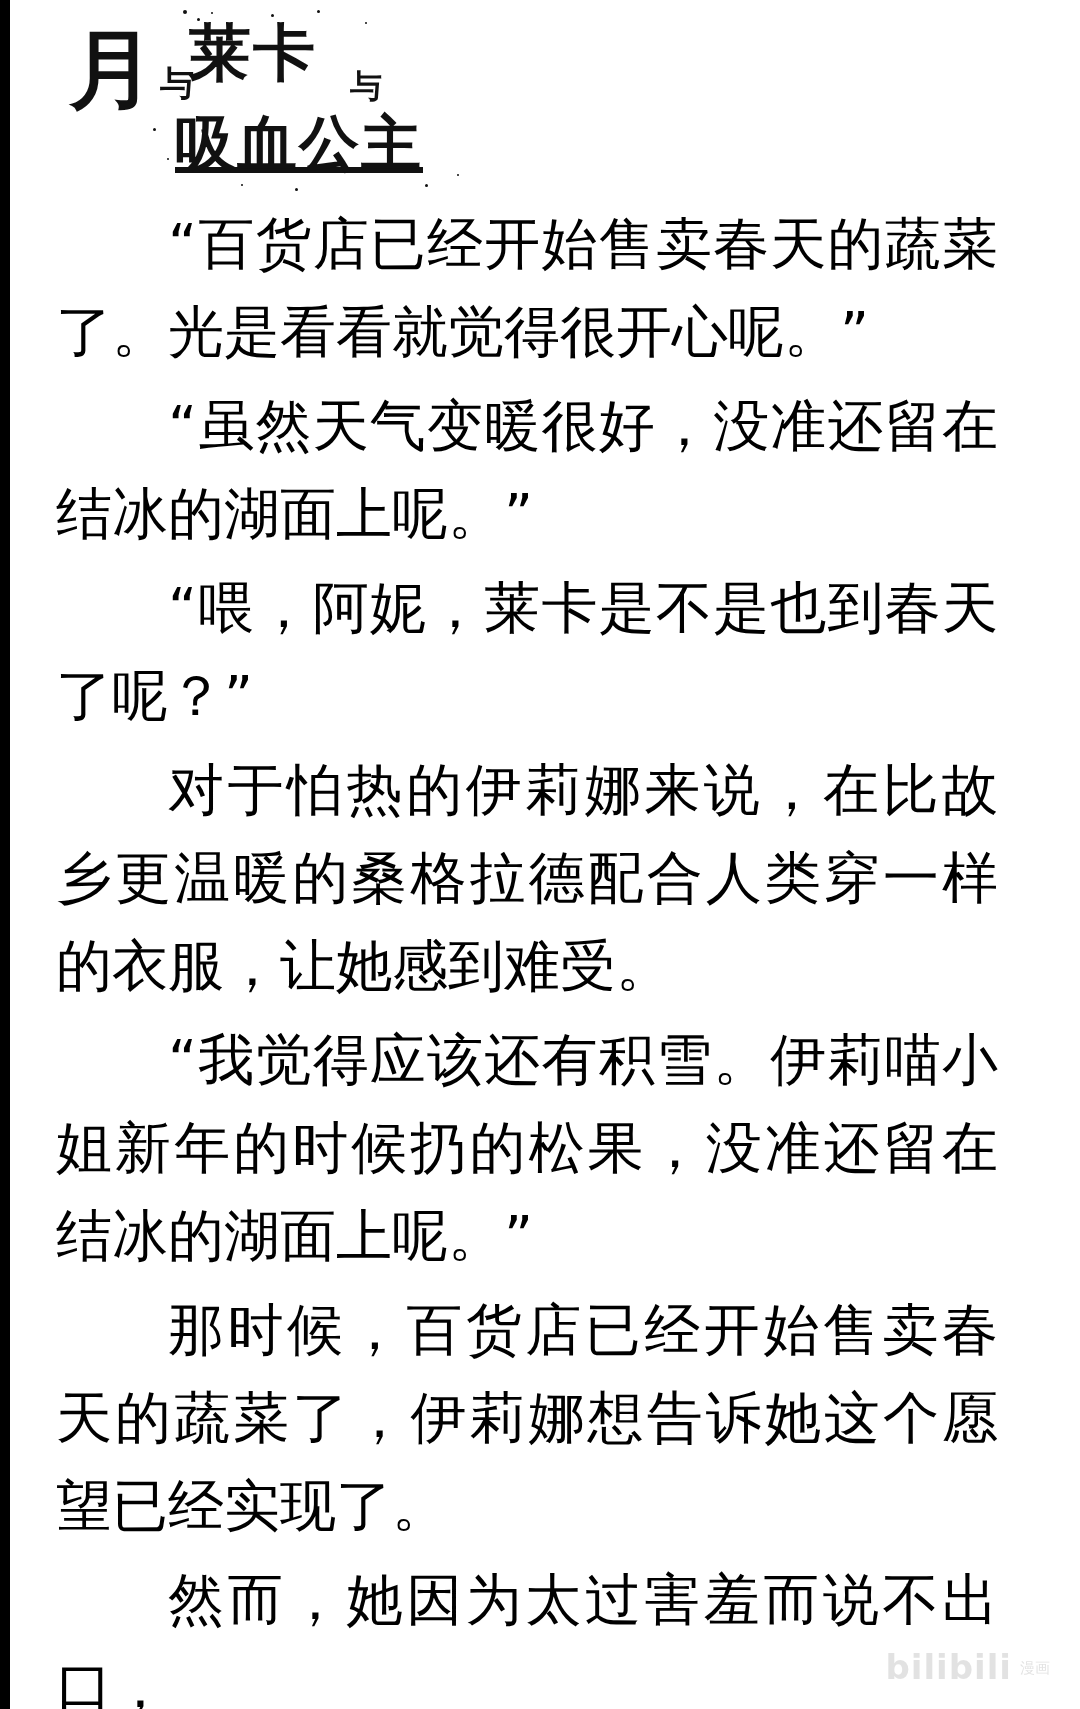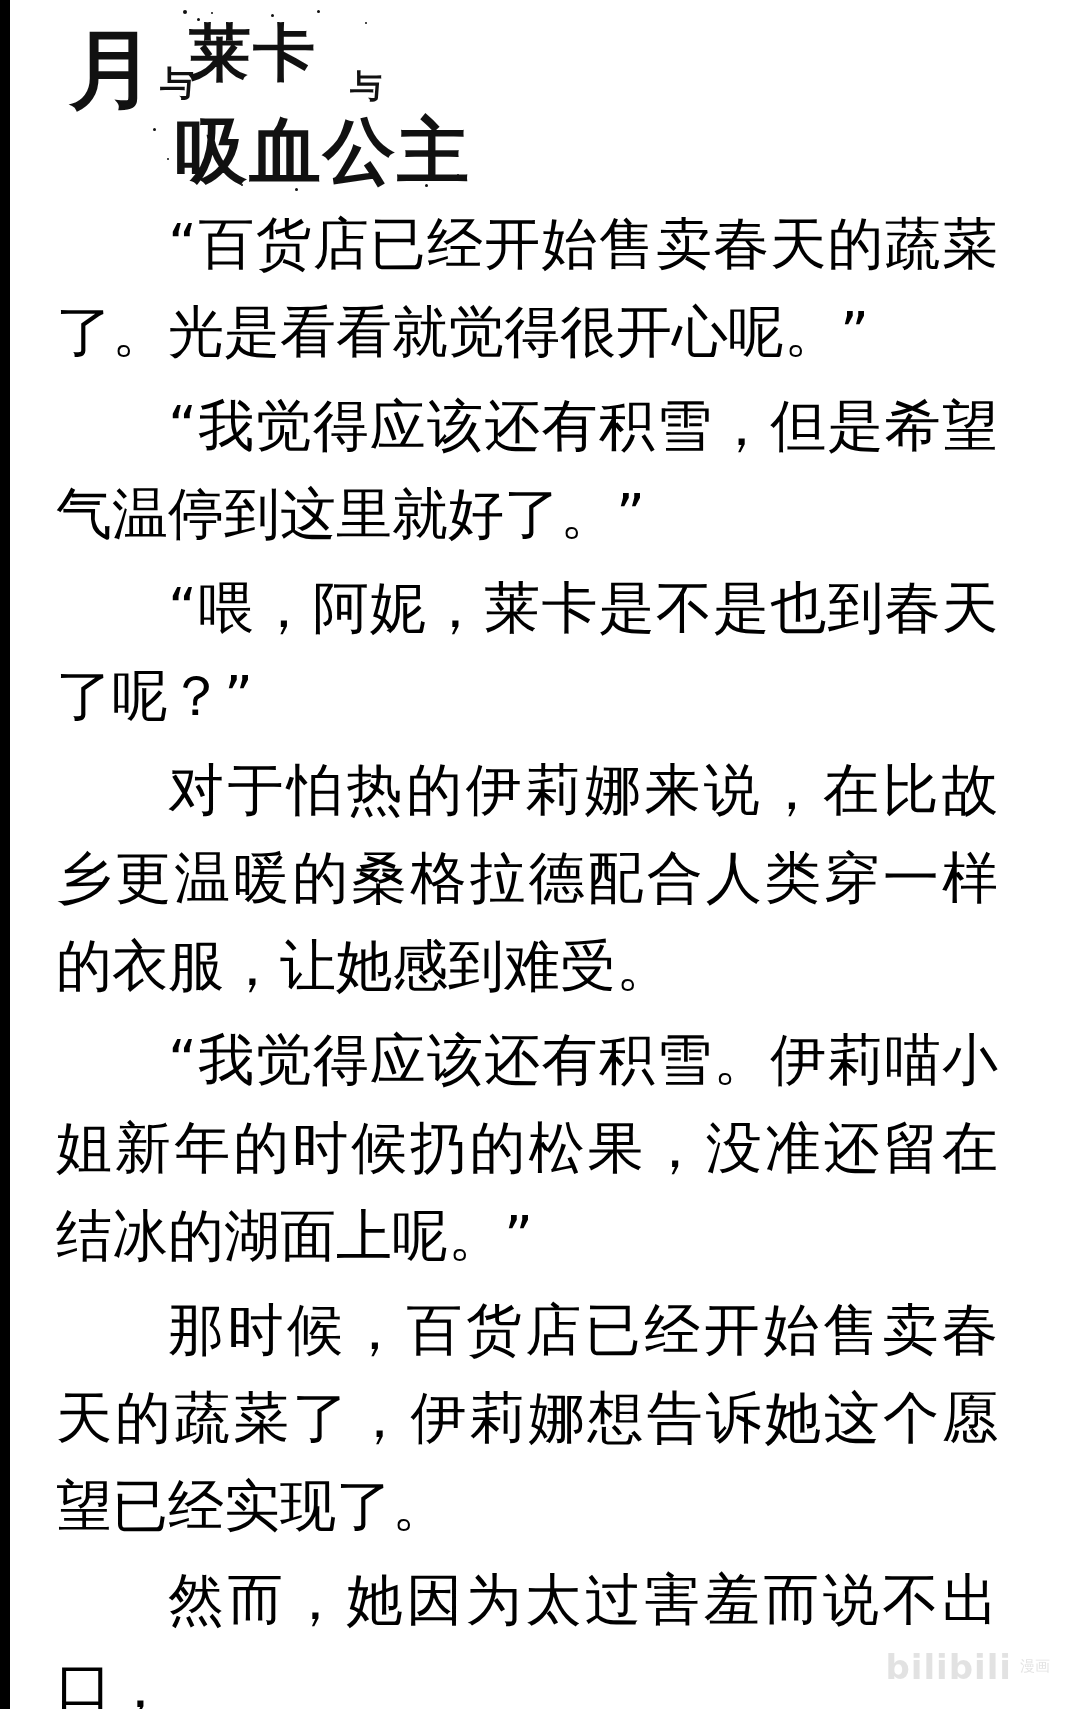--- a/index.html
+++ b/index.html
@@ -60,23 +60,24 @@
     line-height: 62px;
   }
   .tl-yu2 {
     left: 285px;
     top: 62px;
     font-size: 32px;
     line-height: 32px;
   }
   .tl-vamp {
     left: 110px;
-    top: 103px;
-    font-size: 72px;
+    top: 95px;
+    font-size: 60px;
     line-height: 80px;
+    text-decoration: underline;
   }
   
   .speck {
     position: absolute;
     background: #111;
     border-radius: 50%;
   }
 
   
   .body-text {
@@ -109,21 +110,21 @@
   }
   .wm-logo {
     font-family: "DejaVu Sans", sans-serif;
     font-weight: bold;
     font-size: 34px;
     letter-spacing: 1px;
     color: #9a9a9a;
     margin-left: 18px;
   }
   .wm-text {
-    font-family: Liberation Mono, monospace;
+    font-family: Liberation Sans, sans-serif;
     font-size: 15px;
     line-height: 17px;
     color: #9a9a9a;
     text-align: center;
   }
 </style>
 </head>
 <body>
 
 <div class="page">
@@ -144,21 +145,21 @@
     <span class="speck" style="left:88px;top:120px;width:3px;height:3px;"></span>
     <span class="speck" style="left:102px;top:150px;width:2px;height:2px;"></span>
     <span class="speck" style="left:360px;top:176px;width:3px;height:3px;"></span>
     <span class="speck" style="left:392px;top:166px;width:2px;height:2px;"></span>
     <span class="speck" style="left:230px;top:180px;width:3px;height:3px;"></span>
     <span class="speck" style="left:176px;top:176px;width:2px;height:2px;"></span>
   </div>
 
   <div class="body-text">
     <p class="para">“百货店已经开始售卖春天的蔬菜了。光是看看就觉得很开心呢。”</p>
-    <p class="para">“我觉得应该还有积雪，但是希望气温停到这里就好了。”</p>
+    <p class="para">“虽然天气变暖很好，没准还留在结冰的湖面上呢。”</p>
     <p class="para">“喂，阿妮，莱卡是不是也到春天了呢？”</p>
     <p class="para">对于怕热的伊莉娜来说，在比故乡更温暖的桑格拉德配合人类穿一样的衣服，让她感到难受。</p>
     <p class="para">“我觉得应该还有积雪。伊莉喵小姐新年的时候扔的松果，没准还留在结冰的湖面上呢。”</p>
     <p class="para">那时候，百货店已经开始售卖春天的蔬菜了，伊莉娜想告诉她这个愿望已经实现了。</p>
     <p class="para">然而，她因为太过害羞而说不出口，</p>
   </div>
 
   <div class="watermark">
     <span class="wm-logo">bilibili</span>
     <span class="wm-text">漫画</span>

